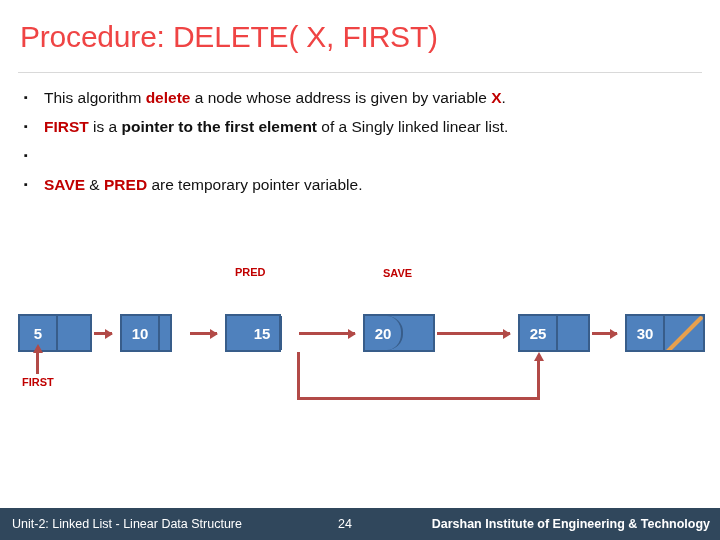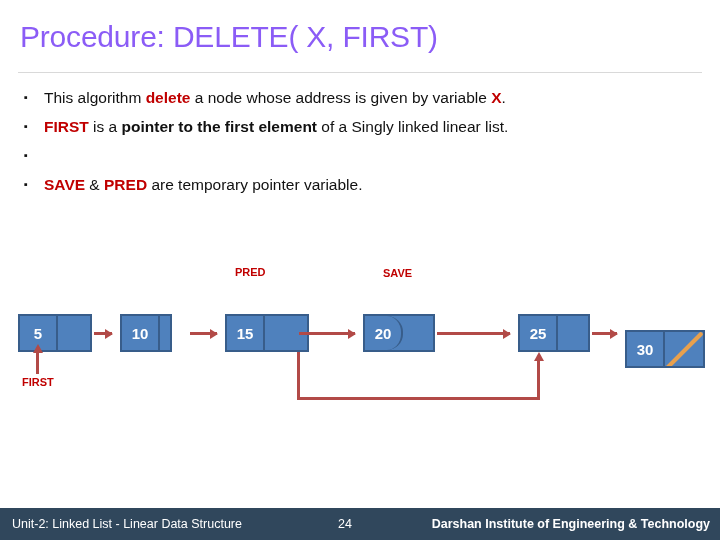--- a/index.html
+++ b/index.html
@@ -17,21 +17,21 @@
   }
 
   
   #slide-title {
     position: absolute;
     left: 20px;
     top: 20px;
     width: 680px;
     font-size: 30px;
     font-weight: 400;
-    color: #8b5cf6;
+    color: #ef4444;
     letter-spacing: -0.2px;
     white-space: nowrap;
   }
   #title-rule {
     position: absolute;
     left: 18px;
     top: 72px;
     width: 684px;
     height: 1px;
     background: #d9d9d9;
@@ -197,33 +197,33 @@
 
 <div id="diagram">
     <div class="node" style="left: 18px; top: 64px; width: 74px; background: rgb(79, 129, 189); border-color: rgb(56, 93, 138);">
       <div class="info" style="border-right-color: rgb(56, 93, 138);">5</div>
       <div class="link"></div>
     </div>
     <div class="node" style="left: 120px; top: 64px; width: 52px; background: rgb(79, 129, 189); border-color: rgb(56, 93, 138);">
       <div class="info" style="border-right-color: rgb(56, 93, 138);">10</div>
       <div class="link"></div>
     </div>
-    <div class="node" style="left: 225px; top: 64px; width: 84px; background: rgb(79, 129, 189); border-color: rgb(56, 93, 138);">
+    <div class="node" style="left: 225px; top: 64px; width: 56px; background: rgb(79, 129, 189); border-color: rgb(56, 93, 138); padding-left: 17px;">
       <div class="info" style="border-right-color: rgb(56, 93, 138);">15</div>
       <div class="link"></div>
     </div>
     <div class="node" style="left: 363px; top: 64px; width: 72px; background: rgb(79, 129, 189); border-color: rgb(56, 93, 138);">
       <div class="info" style="border-right-color: rgb(56, 93, 138); border-radius: 16px;">20</div>
       <div class="link"></div>
     </div>
     <div class="node" style="left: 518px; top: 64px; width: 72px; background: rgb(79, 129, 189); border-color: rgb(56, 93, 138); gap: 32px;">
       <div class="info" style="border-right-color: rgb(56, 93, 138);">25</div>
       <div class="link"></div>
     </div>
-    <div class="node" style="left: 625px; top: 80px; width: 80px; background: rgb(79, 129, 189); border-color: rgb(56, 93, 138);">
+    <div class="node" style="left: 625px; top: 64px; width: 80px; background: rgb(79, 129, 189); border-color: rgb(56, 93, 138);">
       <div class="info" style="border-right-color: rgb(56, 93, 138);">30</div>
       <div class="link">
         <svg class="nullslash" viewBox="0 0 100 100" preserveAspectRatio="none">
           <line x1="6" y1="94" x2="94" y2="6" stroke="#E8A04D" stroke-width="11" stroke-linecap="round"></line>
         </svg>
       </div>
     </div>
     <div class="arrow" style="left: 94px; width: 18px; top: 82px; background: rgb(178, 74, 71);"></div>
     <div class="arrow" style="left: 190px; width: 27px; top: 82px; background: rgb(178, 74, 71);"></div>
     <div class="arrow" style="left: 299px; width: 56px; top: 82px; background: rgb(178, 74, 71);"></div>

